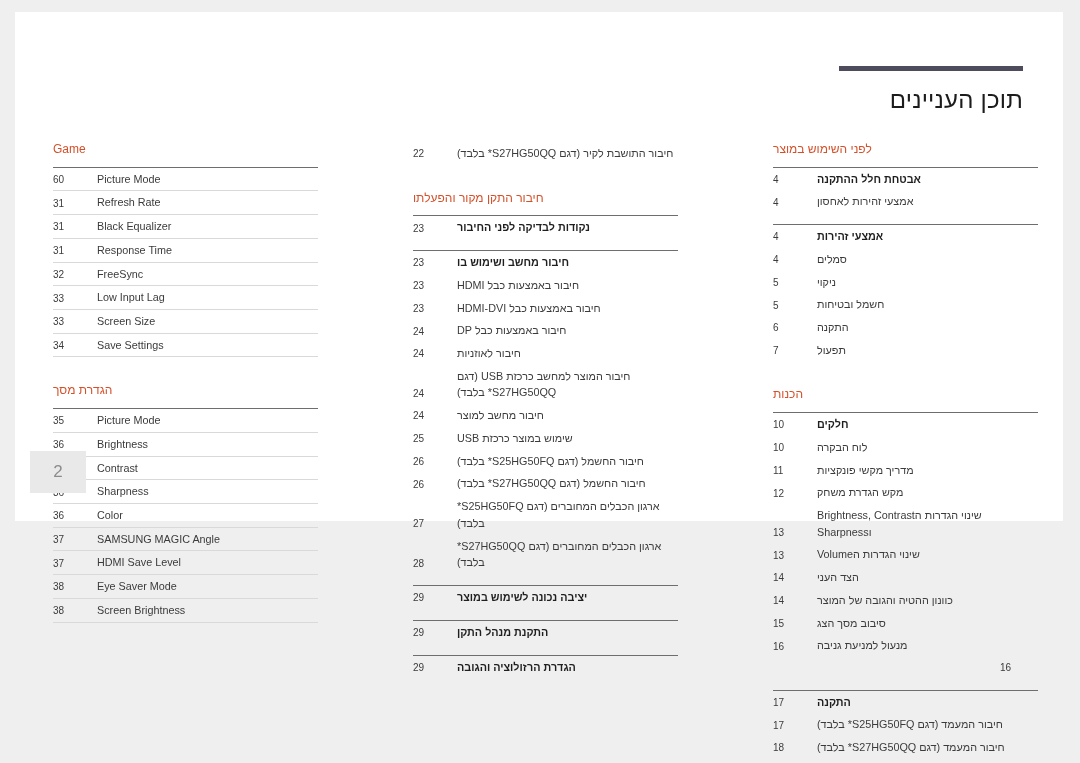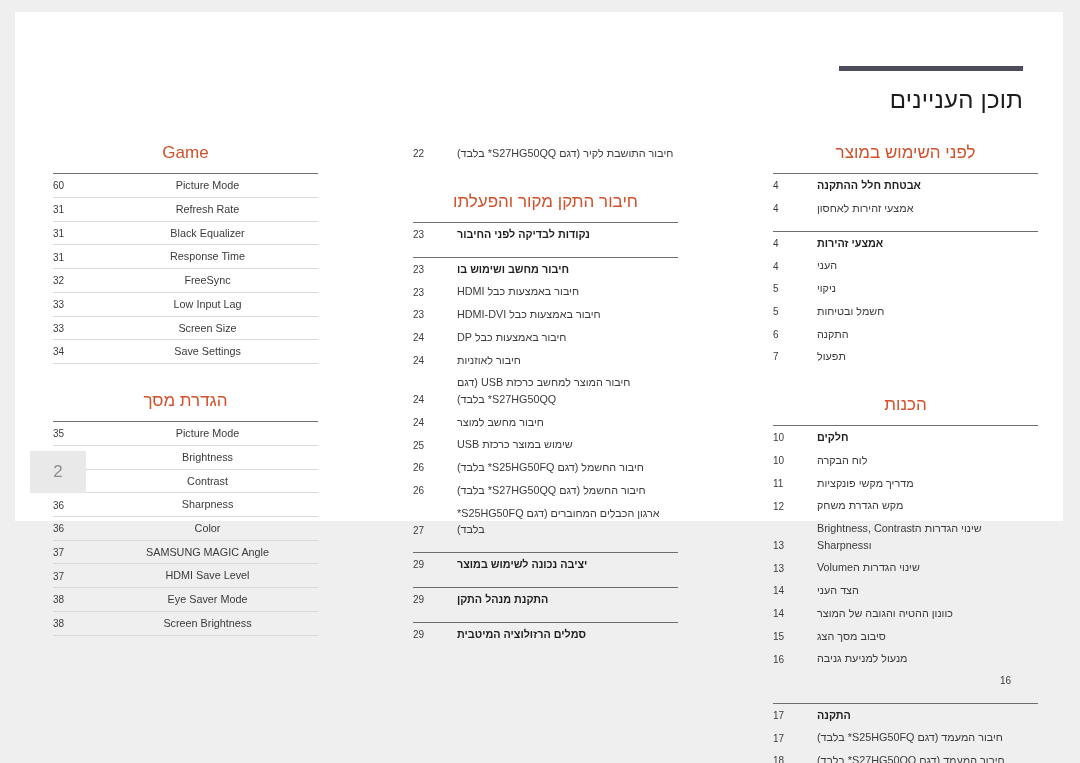--- a/index.html
+++ b/index.html
@@ -48,23 +48,23 @@
   .col{
     position:absolute;
     top:0;
     width:265px;
   }
   .col-right{ right:25px; }
   .col-mid  { right:385px; }
   .col-left { right:745px; }
 
   .sec-title{
-    font-size:17px;
+    font-size:12px;
     color:#d4502a;
-    text-align:center;
+    text-align:left;
     direction:rtl;
     margin:0 0 9px 0;
     line-height:1.3;
     white-space:nowrap;
   }
   .sec-title.ltr{ direction:ltr; unicode-bidi:embed; }
 
   .group{
     border-top:1px solid #6e6e6e;
   }
@@ -86,21 +86,21 @@
     font-size:10.8px;
     color:#3b3b3b;
     line-height:1.55;
     direction:rtl;
     padding-left:6px;
     white-space:normal;
   }
   .row .txt.ltr{
     direction:ltr;
     unicode-bidi:embed;
-    text-align:center;
+    text-align:left;
   }
   .row .txt.b{ font-weight:bold; color:#1f1f1f; }
   .row .num{
     flex:0 0 34px;
     text-align:left;
     direction:ltr;
     font-size:10px;
     color:#3b3b3b;
     line-height:1.55;
     padding-right:4px;
@@ -149,21 +149,21 @@
               <div class="num">4</div>
             </div>
           </div>
           <div class="grp-gap"></div>
           <div class="group">
             <div class="row">
               <div class="txt b">אמצעי זהירות</div>
               <div class="num">4</div>
             </div>
             <div class="row">
-              <div class="txt">העני</div>
+              <div class="txt">סמלים</div>
               <div class="num">4</div>
             </div>
             <div class="row">
               <div class="txt">ניקוי</div>
               <div class="num">5</div>
             </div>
             <div class="row">
               <div class="txt">חשמל ובטיחות</div>
               <div class="num">5</div>
             </div>
@@ -297,39 +297,43 @@
               <div class="num">26</div>
             </div>
             <div class="row">
               <div class="txt">חיבור החשמל (דגם S27HG50QQ* בלבד)</div>
               <div class="num">26</div>
             </div>
             <div class="row">
               <div class="txt">ארגון הכבלים המחוברים (דגם S25HG50FQ* בלבד)</div>
               <div class="num">27</div>
             </div>
+            <div class="row">
+              <div class="txt">ארגון הכבלים המחוברים (דגם S27HG50QQ* בלבד)</div>
+              <div class="num">28</div>
+            </div>
           </div>
           <div class="grp-gap"></div>
           <div class="group">
             <div class="row">
               <div class="txt b">יציבה נכונה לשימוש במוצר</div>
               <div class="num">29</div>
             </div>
           </div>
           <div class="grp-gap"></div>
           <div class="group">
             <div class="row">
               <div class="txt b">התקנת מנהל התקן</div>
               <div class="num">29</div>
             </div>
           </div>
           <div class="grp-gap"></div>
           <div class="group">
             <div class="row">
-              <div class="txt b">סמלים הרזולוציה המיטבית</div>
+              <div class="txt b">הגדרת הרזולוציה והגובה</div>
               <div class="num">29</div>
             </div>
           </div>
         </div>
       </div>
     <div class="col col-left">
         <div class="sec">
           <div class="sec-title ltr">Game</div>
           <div class="group rule-each">
             <div class="row">

